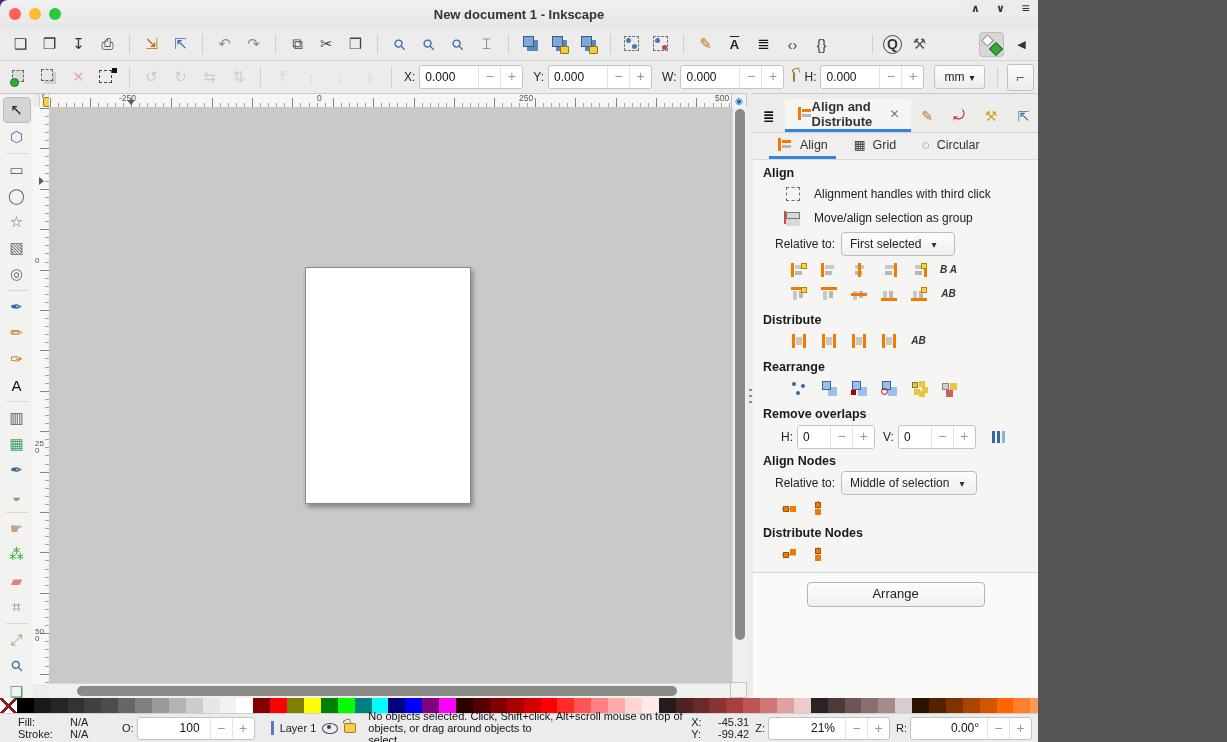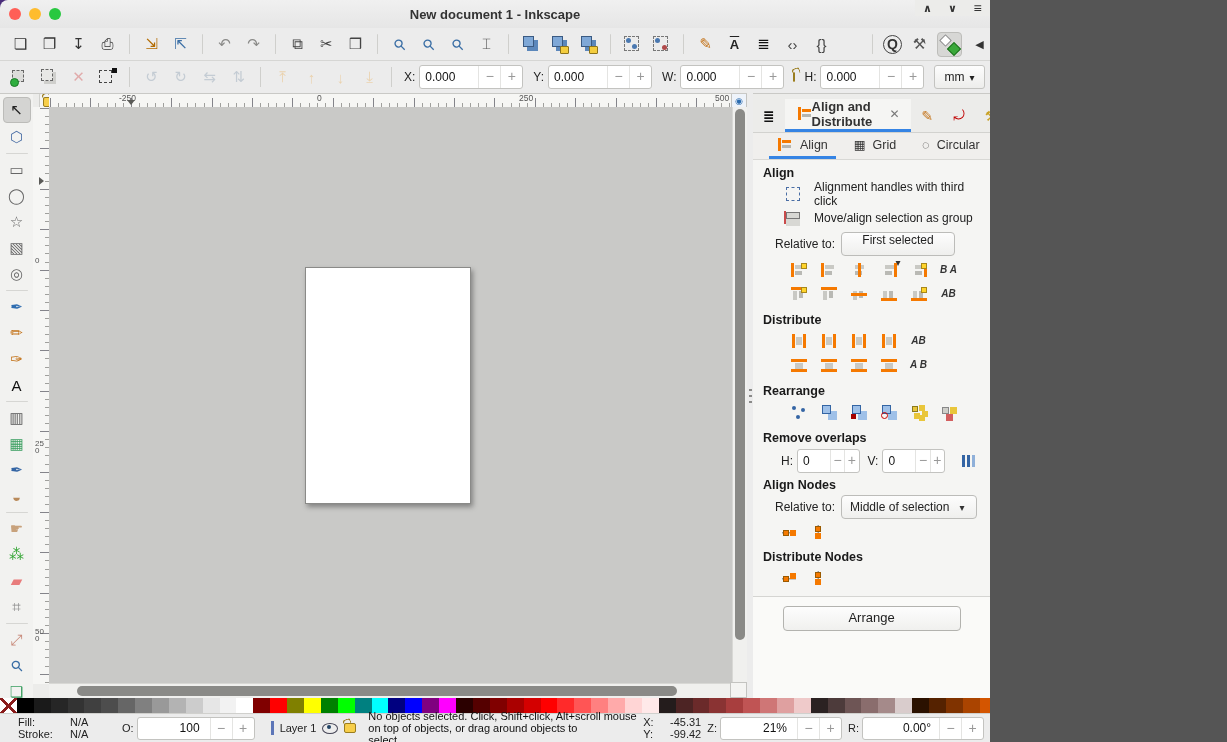--- a/index.html
+++ b/index.html
@@ -1,16 +1,16 @@
 <!DOCTYPE html>
 <html><head>
 <meta charset="utf-8">
 <style>
   html,body{margin:0;padding:0;background:#555;}
-  #app{position:relative;width:990px;height:742px;background:#0f766e;font-family:"Liberation Sans","DejaVu Sans",sans-serif;font-size:12px;color:#222;overflow:hidden;}
+  #app{position:relative;width:990px;height:742px;background:#0f766e;font-family:"Liberation Sans","DejaVu Sans",sans-serif;font-size:12px;color:#222;overflow:hidden;padding-left:48px;}
   .corner{position:absolute;width:10px;height:10px;background:#4a2d7a;z-index:0;}
   .corner.tl{top:0;left:0;clip-path:polygon(0 0,100% 0,0 100%);}
   .corner.tr{top:0;right:0;clip-path:polygon(0 0,100% 0,100% 100%);}
   .corner.bl{bottom:0;left:0;clip-path:polygon(0 0,0 100%,100% 100%);}
   .corner.br{bottom:0;right:0;clip-path:polygon(100% 0,100% 100%,0 100%);}
   
   .titlebar{position:absolute;top:0;left:0;right:0;height:28px;background:linear-gradient(#f0f0f0,#e6e6e6);border-bottom:1px solid #cfcfcf;display:flex;align-items:center;z-index:2;border-radius:8px 8px 0 0;}
   .lights{display:flex;gap:8px;margin-left:9px;}
   .light{width:12px;height:12px;border-radius:50%;}
   .title{position:absolute;left:0;right:0;text-align:center;font-weight:bold;font-size:13px;color:#333;}
@@ -410,21 +410,21 @@
         <span>Alignment handles with third click</span>
       </div>
       <div class="tog-row">
         <span class="mbtn">
             <i class="mi mi-movegroup"></i>
           </span>
         <span>Move/align selection as group</span>
       </div>
       <div class="rel-row">
         <span>Relative to:</span>
-        <span class="dropdown" style="min-width:96px;flex-direction:column;">
+        <span class="dropdown" style="min-width:96px;">
           <span>First selected</span>
           <span class="arr">▾</span>
         </span>
       </div>
       <div class="icon-row">
 
       <span class="mbtn">
             <i class="mi mi-h pos-l hl"></i>
           </span>
           <span class="mbtn">
@@ -474,38 +474,20 @@
             <i class="mi mi-dh"></i>
           </span>
           <span class="mbtn">
             <i class="mi mi-dh"></i>
           </span>
           <span class="mbtn">
             <i class="mi mi-dh"></i>
           </span>
           <span class="mbtn">
             <i class="mi mi-txt">AB</i>
-          </span>
-        </div>
-      <div class="icon-row">
-
-      <span class="mbtn">
-            <i class="mi mi-dv"></i>
-          </span>
-          <span class="mbtn">
-            <i class="mi mi-dv"></i>
-          </span>
-          <span class="mbtn">
-            <i class="mi mi-dv"></i>
-          </span>
-          <span class="mbtn">
-            <i class="mi mi-dv"></i>
-          </span>
-          <span class="mbtn">
-            <i class="mi mi-txt">A B</i>
           </span>
         </div>
       <div class="sec-title" style="margin-top:7px;">Rearrange</div>
       <div class="icon-row">
 
       <span class="mbtn">
             <i class="mi mi-graph"></i>
           </span>
           <span class="mbtn">
             <i class="mi mi-exch"></i>

